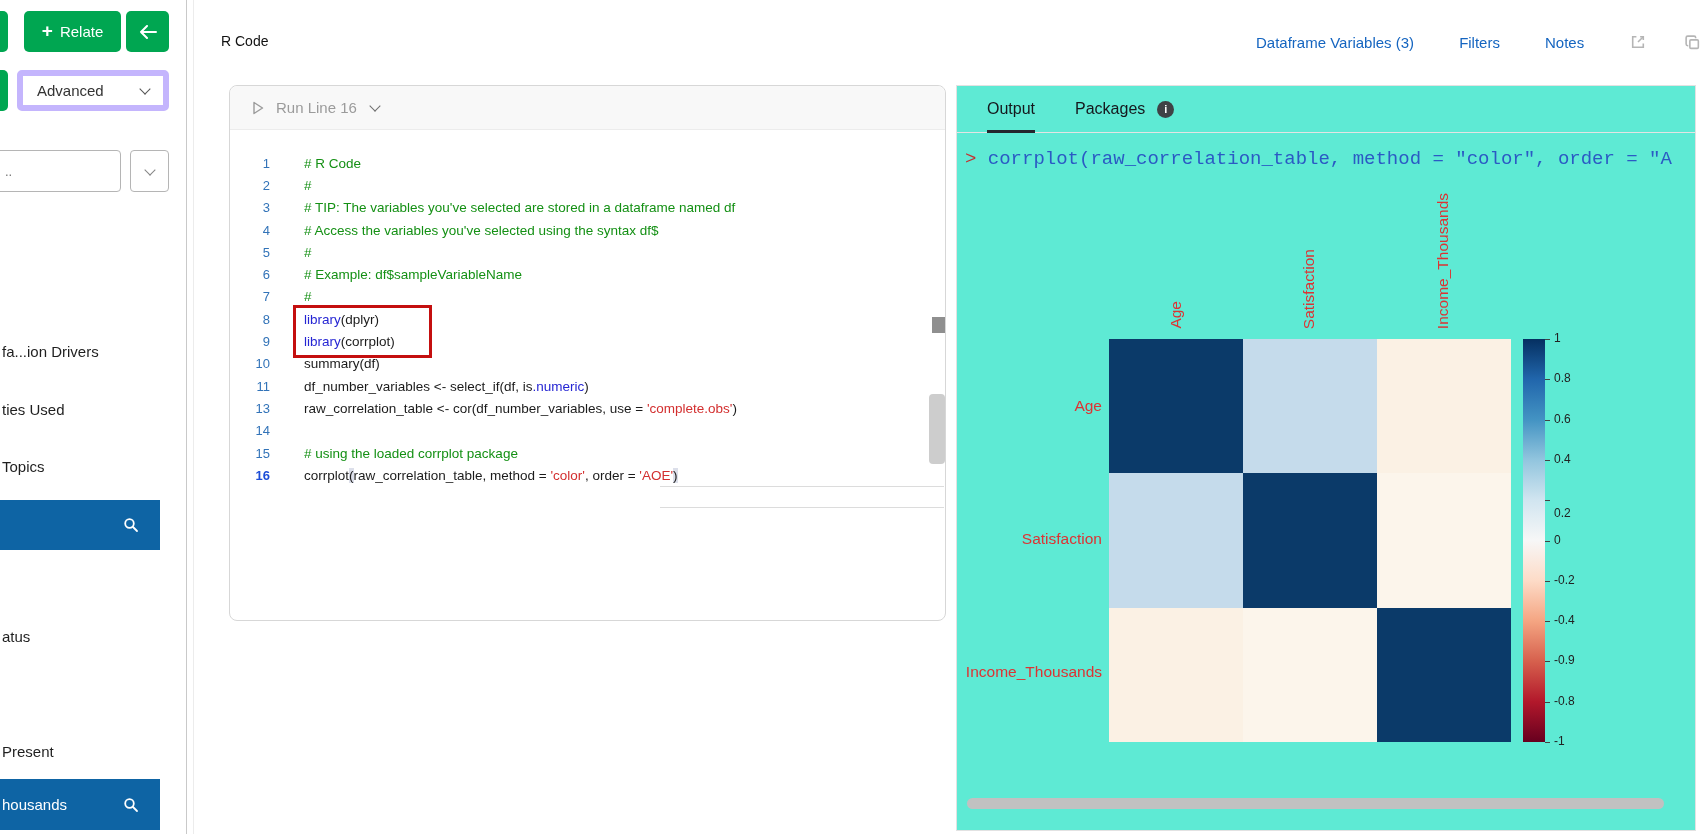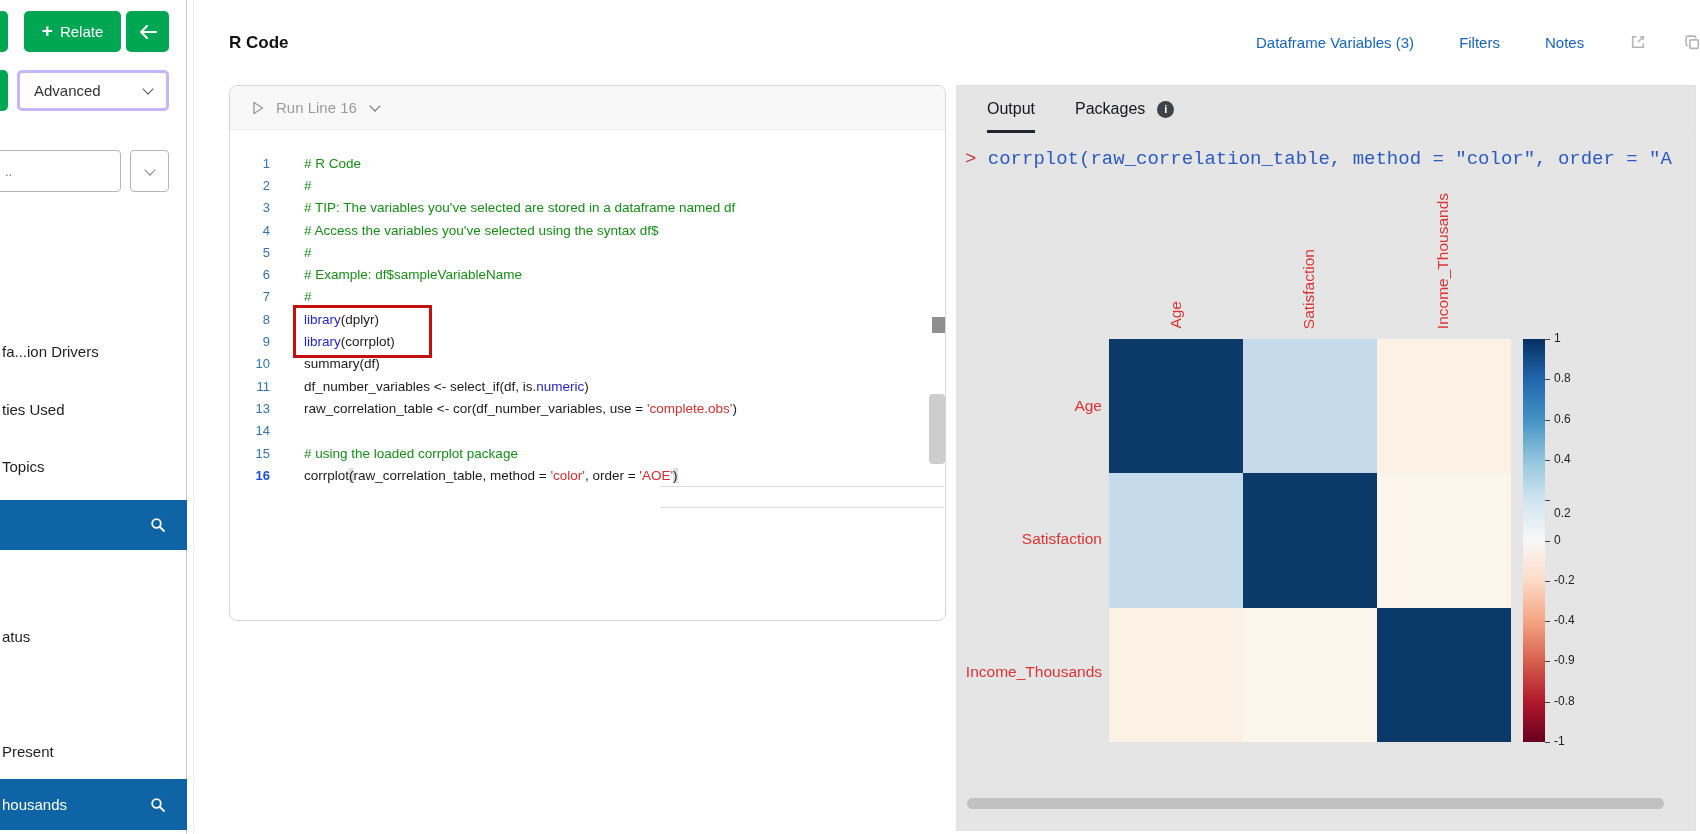--- a/index.html
+++ b/index.html
@@ -6,37 +6,37 @@
   html,body{width:1700px;height:834px;}
   body{font-family:"Liberation Sans",sans-serif;background:#fff;position:relative;overflow:hidden;color:#1b1b1b;}
 
   
   #sidebar{position:absolute;left:0;top:0;width:187px;height:834px;background:#fff;border-right:1px solid #c9c9c9;}
   .sliver{position:absolute;left:0;width:8px;height:41px;background:#00a651;border-radius:0 5px 5px 0;}
   .s1{top:11px}.s2{top:70px}
   #relate-btn{position:absolute;left:24px;top:11px;width:97px;height:41px;background:#00a651;border:none;border-radius:5px;color:#fff;font-size:15px;font-family:inherit;display:flex;align-items:center;justify-content:center;gap:7px;cursor:pointer;}
   #relate-btn .plus{font-size:19px;font-weight:bold;margin-top:-2px;}
   #back-btn{position:absolute;left:126px;top:11px;width:43px;height:41px;background:#00a651;border:none;border-radius:5px;display:flex;align-items:center;justify-content:center;cursor:pointer;}
-  #advanced-dd{position:absolute;left:17px;top:70px;width:152px;height:41px;border:3px solid #c4b5fd;border-radius:5px;background:#fff;display:flex;align-items:center;padding:0 14px;font-size:15px;color:#333;cursor:pointer;}
+  #advanced-dd{position:absolute;left:17px;top:70px;width:152px;height:41px;border:6px solid #c4b5fd;border-radius:5px;background:#fff;display:flex;align-items:center;padding:0 14px;font-size:15px;color:#333;cursor:pointer;}
   #advanced-dd .chev{margin-left:auto;}
   .chev{width:8px;height:8px;border-right:1.6px solid #555;border-bottom:1.6px solid #555;transform:rotate(45deg);display:inline-block;margin-top:-3px;}
   .chev-light{border-color:#858585;}
   #side-input{position:absolute;left:-8px;top:150px;width:129px;height:42px;border:1px solid #b5b5b5;border-radius:4px;padding:0 12px;font-size:13px;color:#777;font-family:inherit;background:#fff;}
   #side-dd-btn{position:absolute;left:130px;top:150px;width:39px;height:42px;border:1px solid #b5b5b5;border-radius:4px;background:#fff;display:flex;align-items:center;justify-content:center;cursor:pointer;}
   .side-item{position:absolute;left:2px;font-size:15px;color:#1f1f1f;white-space:nowrap;cursor:pointer;}
   .si0{top:343px}.si1{top:401px}.si2{top:458px}.si4{top:628px}.si5{top:743px}
-  .side-sel{position:absolute;left:0;width:187px;background:#0e64a4;color:#fff;font-size:15px;display:flex;align-items:center;cursor:pointer;}
+  .side-sel{position:absolute;left:0;width:160px;background:#0e64a4;color:#fff;font-size:15px;display:flex;align-items:center;cursor:pointer;}
   .sel1{top:500px;height:50px;}
   .sel2{top:779px;height:51px;}
   .side-sel .sel-label{margin-left:2px;white-space:nowrap;}
   .side-sel svg{position:absolute;right:21px;}
 
   
   #dialog{position:absolute;left:193px;top:0;width:1507px;height:834px;background:#fff;border-left:1px solid #ececec;}
-  #rcode-title{position:absolute;left:35px;top:33px;font-size:17px;font-weight:bold;color:#111;}
+  #rcode-title{position:absolute;left:27px;top:33px;font-size:14px;font-weight:normal;color:#111;}
   #header-links{position:absolute;left:1062px;top:33px;display:flex;align-items:center;gap:45px;}
   .hlink{font-size:15px;color:#1565c0;cursor:pointer;white-space:nowrap;}
   .hicon{display:inline-flex;align-items:center;justify-content:center;cursor:pointer;}
   .hicon + .hicon{margin-left:-8px;}
 
   
   #code-card{position:absolute;left:35px;top:85px;width:717px;height:536px;border:1px solid #d7d7d7;border-radius:8px;background:#fff;}
   #code-toolbar{height:44px;background:#f8f8f8;border-bottom:1px solid #ececec;border-radius:8px 8px 0 0;display:flex;align-items:center;}
   #run-btn{display:flex;align-items:center;margin-left:22px;gap:12px;cursor:pointer;}
   #run-btn span.run-label{font-size:15px;color:#9b9b9b;}
@@ -50,21 +50,21 @@
   .tk-com{color:#149014;}
   .tk-kw{color:#2525d3;}
   .tk-str{color:#d32f2f;}
   .tk-brk{color:#1b1b1b;background:#dcdfea;}
   #annotation-box{position:absolute;left:63px;top:219px;width:139px;height:53px;border:3px solid #c40f0f;pointer-events:none;}
   #line16-box{position:absolute;left:430px;top:400px;width:284px;height:22px;border-top:1px solid #dcdcdc;border-bottom:1px solid #dcdcdc;}
   #scroll-frag1{position:absolute;left:702px;top:231px;width:13px;height:16px;background:#8f8f8f;}
   #scroll-frag2{position:absolute;left:699px;top:308px;width:16px;height:70px;background:#cdcdcd;border-radius:4px;}
 
   
-  #output-panel{position:absolute;left:762px;top:85px;width:740px;height:746px;background:#e5e5e5;border:1px solid #e2e2e2;}
+  #output-panel{position:absolute;left:762px;top:85px;width:740px;height:746px;background:#5eead4;border:1px solid #e2e2e2;}
   #tabs-row{height:47px;border-bottom:1px solid #e4e4e4;display:flex;align-items:center;padding-left:30px;}
   .tab{height:47px;display:flex;align-items:center;font-size:16px;color:#15171c;cursor:pointer;}
   .tab.active{border-bottom:3px solid #24272e;padding-top:3px;}
   .tab + .tab{margin-left:40px;}
   #info-icon{width:17px;height:17px;border-radius:50%;background:#3f4246;color:#fff;font-size:11px;font-weight:bold;display:flex;align-items:center;justify-content:center;margin-left:12px;cursor:pointer;}
   #console-line{position:absolute;left:8px;top:62px;width:731px;font-family:"Liberation Mono","DejaVu Sans Mono",monospace;font-size:19px;white-space:pre;overflow:hidden;}
   #console-prompt{color:#c43131;}
   #console-cmd{color:#2b5ac4;}
   #corr-grid{position:absolute;left:152px;top:253px;width:402px;height:403px;display:grid;grid-template-columns:repeat(3,1fr);grid-template-rows:repeat(3,1fr);}
   .corr-row-label{position:absolute;left:0;width:145px;text-align:right;font-size:15.5px;white-space:nowrap;}

